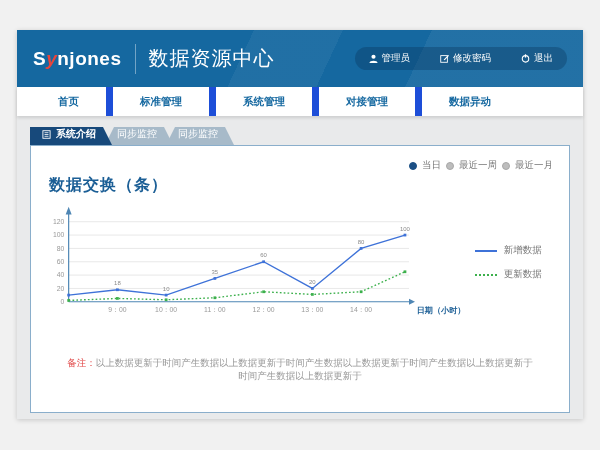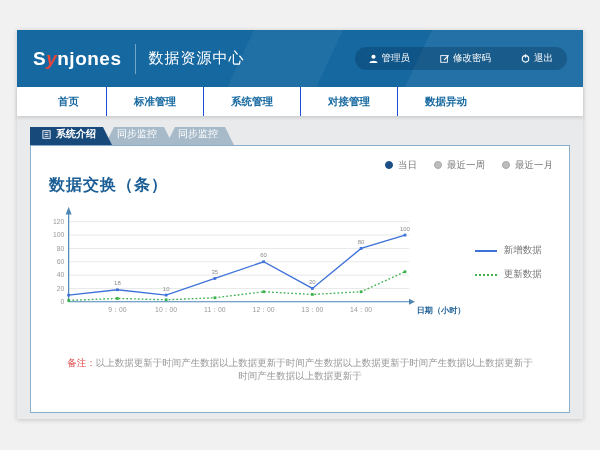--- a/index.html
+++ b/index.html
@@ -11,47 +11,47 @@
 
   
   .header { height:57px; background:var(--header-blue);
             background-image:linear-gradient(115deg, rgba(255,255,255,0) 40%, rgba(255,255,255,.05) 40%, rgba(255,255,255,.05) 55%, rgba(255,255,255,0) 55%, rgba(255,255,255,0) 70%, rgba(255,255,255,.06) 70%);
             display:flex; align-items:center; padding:17px 16px; flex-shrink:0; }
   .logo { line-height:1.05; text-align:center; }
   .logo-1 { color:#fff; font-weight:bold; font-size:19px; letter-spacing:.5px; }
   .logo-1 .y-accent { color:#e8453c; font-style:italic; }
   .logo-2 { color:#fff; font-weight:bold; font-size:12px; letter-spacing:3px; }
   .hdr-divider { width:1px; height:30px; background:rgba(255,255,255,.4); margin:0 13px; }
-  .app-title { color:#fff; font-size:15px; letter-spacing:1px; }
+  .app-title { color:#fff; font-size:20px; letter-spacing:1px; }
   .user-pill { margin-left:auto; background:rgba(8,52,88,.35); border-radius:12px; height:23px;
                display:flex; align-items:center; gap:30px; padding:0 14px; }
   .user-item { display:flex; align-items:center; gap:4px; color:#fff; font-size:9.5px; cursor:pointer; }
   .user-item svg { display:block; }
 
   
   .nav { height:29px; background:#fff; display:flex; align-items:stretch; padding-left:14px;
          box-shadow:0 2px 3px rgba(0,0,0,.12); position:relative; z-index:2; flex-shrink:0; }
   .nav-item { display:flex; align-items:center; padding:13px 27px; color:var(--header-blue);
               font-size:10.5px; font-weight:bold; cursor:pointer; position:relative; }
-  .nav-item + .nav-item { border-left:1px solid #1d4ed8; }
+  .nav-item + .nav-item { border-left:7px solid #1d4ed8; }
 
   
   .content { flex:1; background:#e9eaeb; padding:11px 13px 6px 13px; display:flex; flex-direction:column; }
   .tabs { display:flex; height:18px; margin-bottom:0; }
   .tab { display:flex; align-items:center; gap:5px; padding:0 16px 4px 12px; font-size:10px; color:#fff;
          cursor:pointer; clip-path:polygon(0 0, calc(100% - 9px) 0, 100% 100%, 0 100%); }
   .tab.active { background:var(--active-tab); font-weight:bold; z-index:3; }
   .tab.inactive { background:var(--inactive-tab); clip-path:polygon(9px 0, calc(100% - 9px) 0, 100% 100%, 0 100%);
                   margin-left:-7px; }
   .tab.inactive.t2 { z-index:2; } .tab.inactive.t3 { z-index:1; }
   .tab .doc-icon svg { display:block; }
 
   .panel { flex:1; background:#fff; border:1px solid #8aaecb; padding:8px 12px 10px 12px;
            display:flex; flex-direction:column; }
-  .radio-row { display:flex; justify-content:flex-end; align-items:center; gap:17px; margin:4px 4px 0 0; height:14px; }
+  .radio-row { display:flex; justify-content:flex-end; align-items:flex-end; gap:5px; margin:4px 4px 0 0; height:14px; }
   .radio { display:flex; align-items:center; gap:5px; font-size:9.5px; color:#777; cursor:pointer; }
   .radio .dot { width:8px; height:8px; border-radius:50%; background:#bdbdbd; border:1px solid #a8a8a8; }
   .radio.selected .dot { background:var(--radio-selected); border-color:var(--radio-selected); }
 
   .ylabel { color:var(--accent-navy); font-size:16px; font-weight:bold; margin:3px 0 0 6px; letter-spacing:1px; }
 
   .chart-row { display:flex; margin-top:2px; }
   .chart-svg { width:452px; height:134px; display:block; }
   .legend { width:86px; padding-top:46px; display:flex; flex-direction:column; gap:11px; }
   .legend-item { display:flex; align-items:center; gap:7px; font-size:9.5px; color:#777; }

